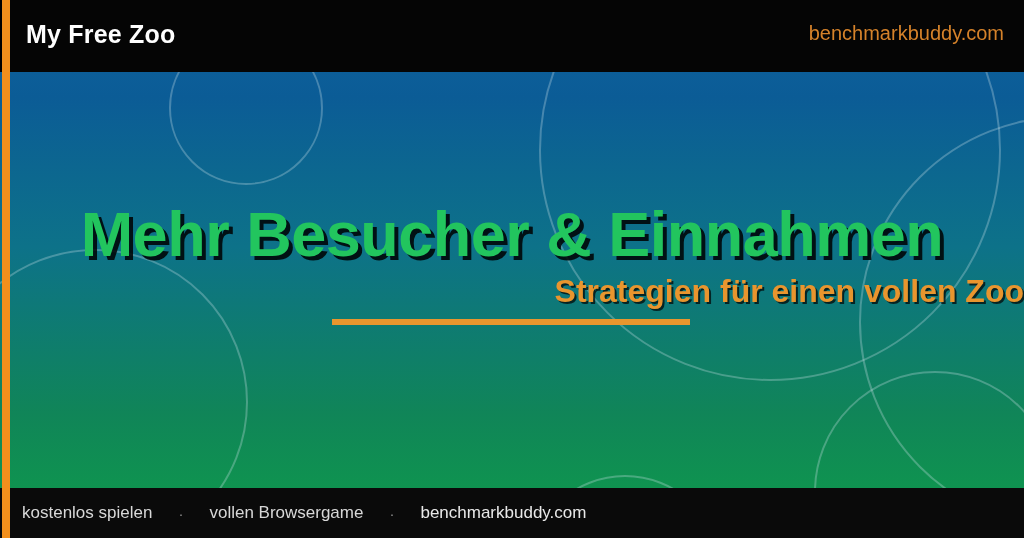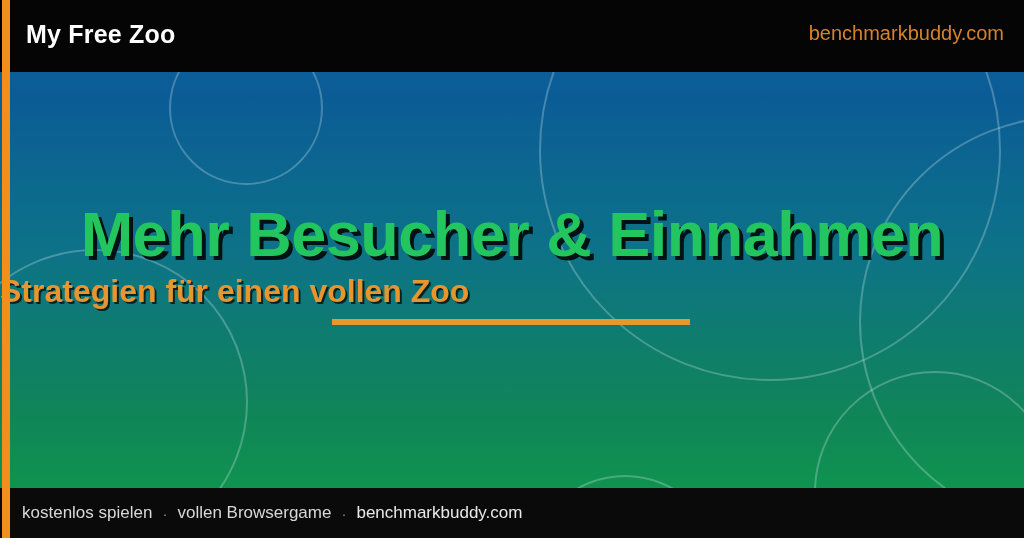--- a/index.html
+++ b/index.html
@@ -100,21 +100,21 @@
     letter-spacing: -0.5px;
     text-shadow: 4px 4px 0 rgba(0,0,0,0.85);
     white-space: nowrap;
     line-height: 1;
   }
   .hero-subtitle {
     position: absolute;
     left: 0;
     top: 203px;
     width: 1024px;
-    text-align: left;
+    text-align: right;
     font-size: 32px;
     font-weight: bold;
     color: #e8952e;
     text-shadow: 2px 2px 0 rgba(0,0,0,0.7);
     white-space: nowrap;
     line-height: 1;
   }
   .hero-rule {
     position: absolute;
     left: 332px;
@@ -134,21 +134,21 @@
     background: #0a0a0a;
     z-index: 30;
   }
   .footer-strip {
     position: absolute;
     left: 22px;
     top: 0;
     height: 50px;
     display: flex;
     align-items: center;
-    gap: 8px;
+    gap: 24px;
     white-space: nowrap;
   }
   .footer-item {
     font-size: 17px;
     color: #d8d8d8;
   }
   .footer-item.strong {
     color: #e9e9e9;
   }
   .footer-sep {

